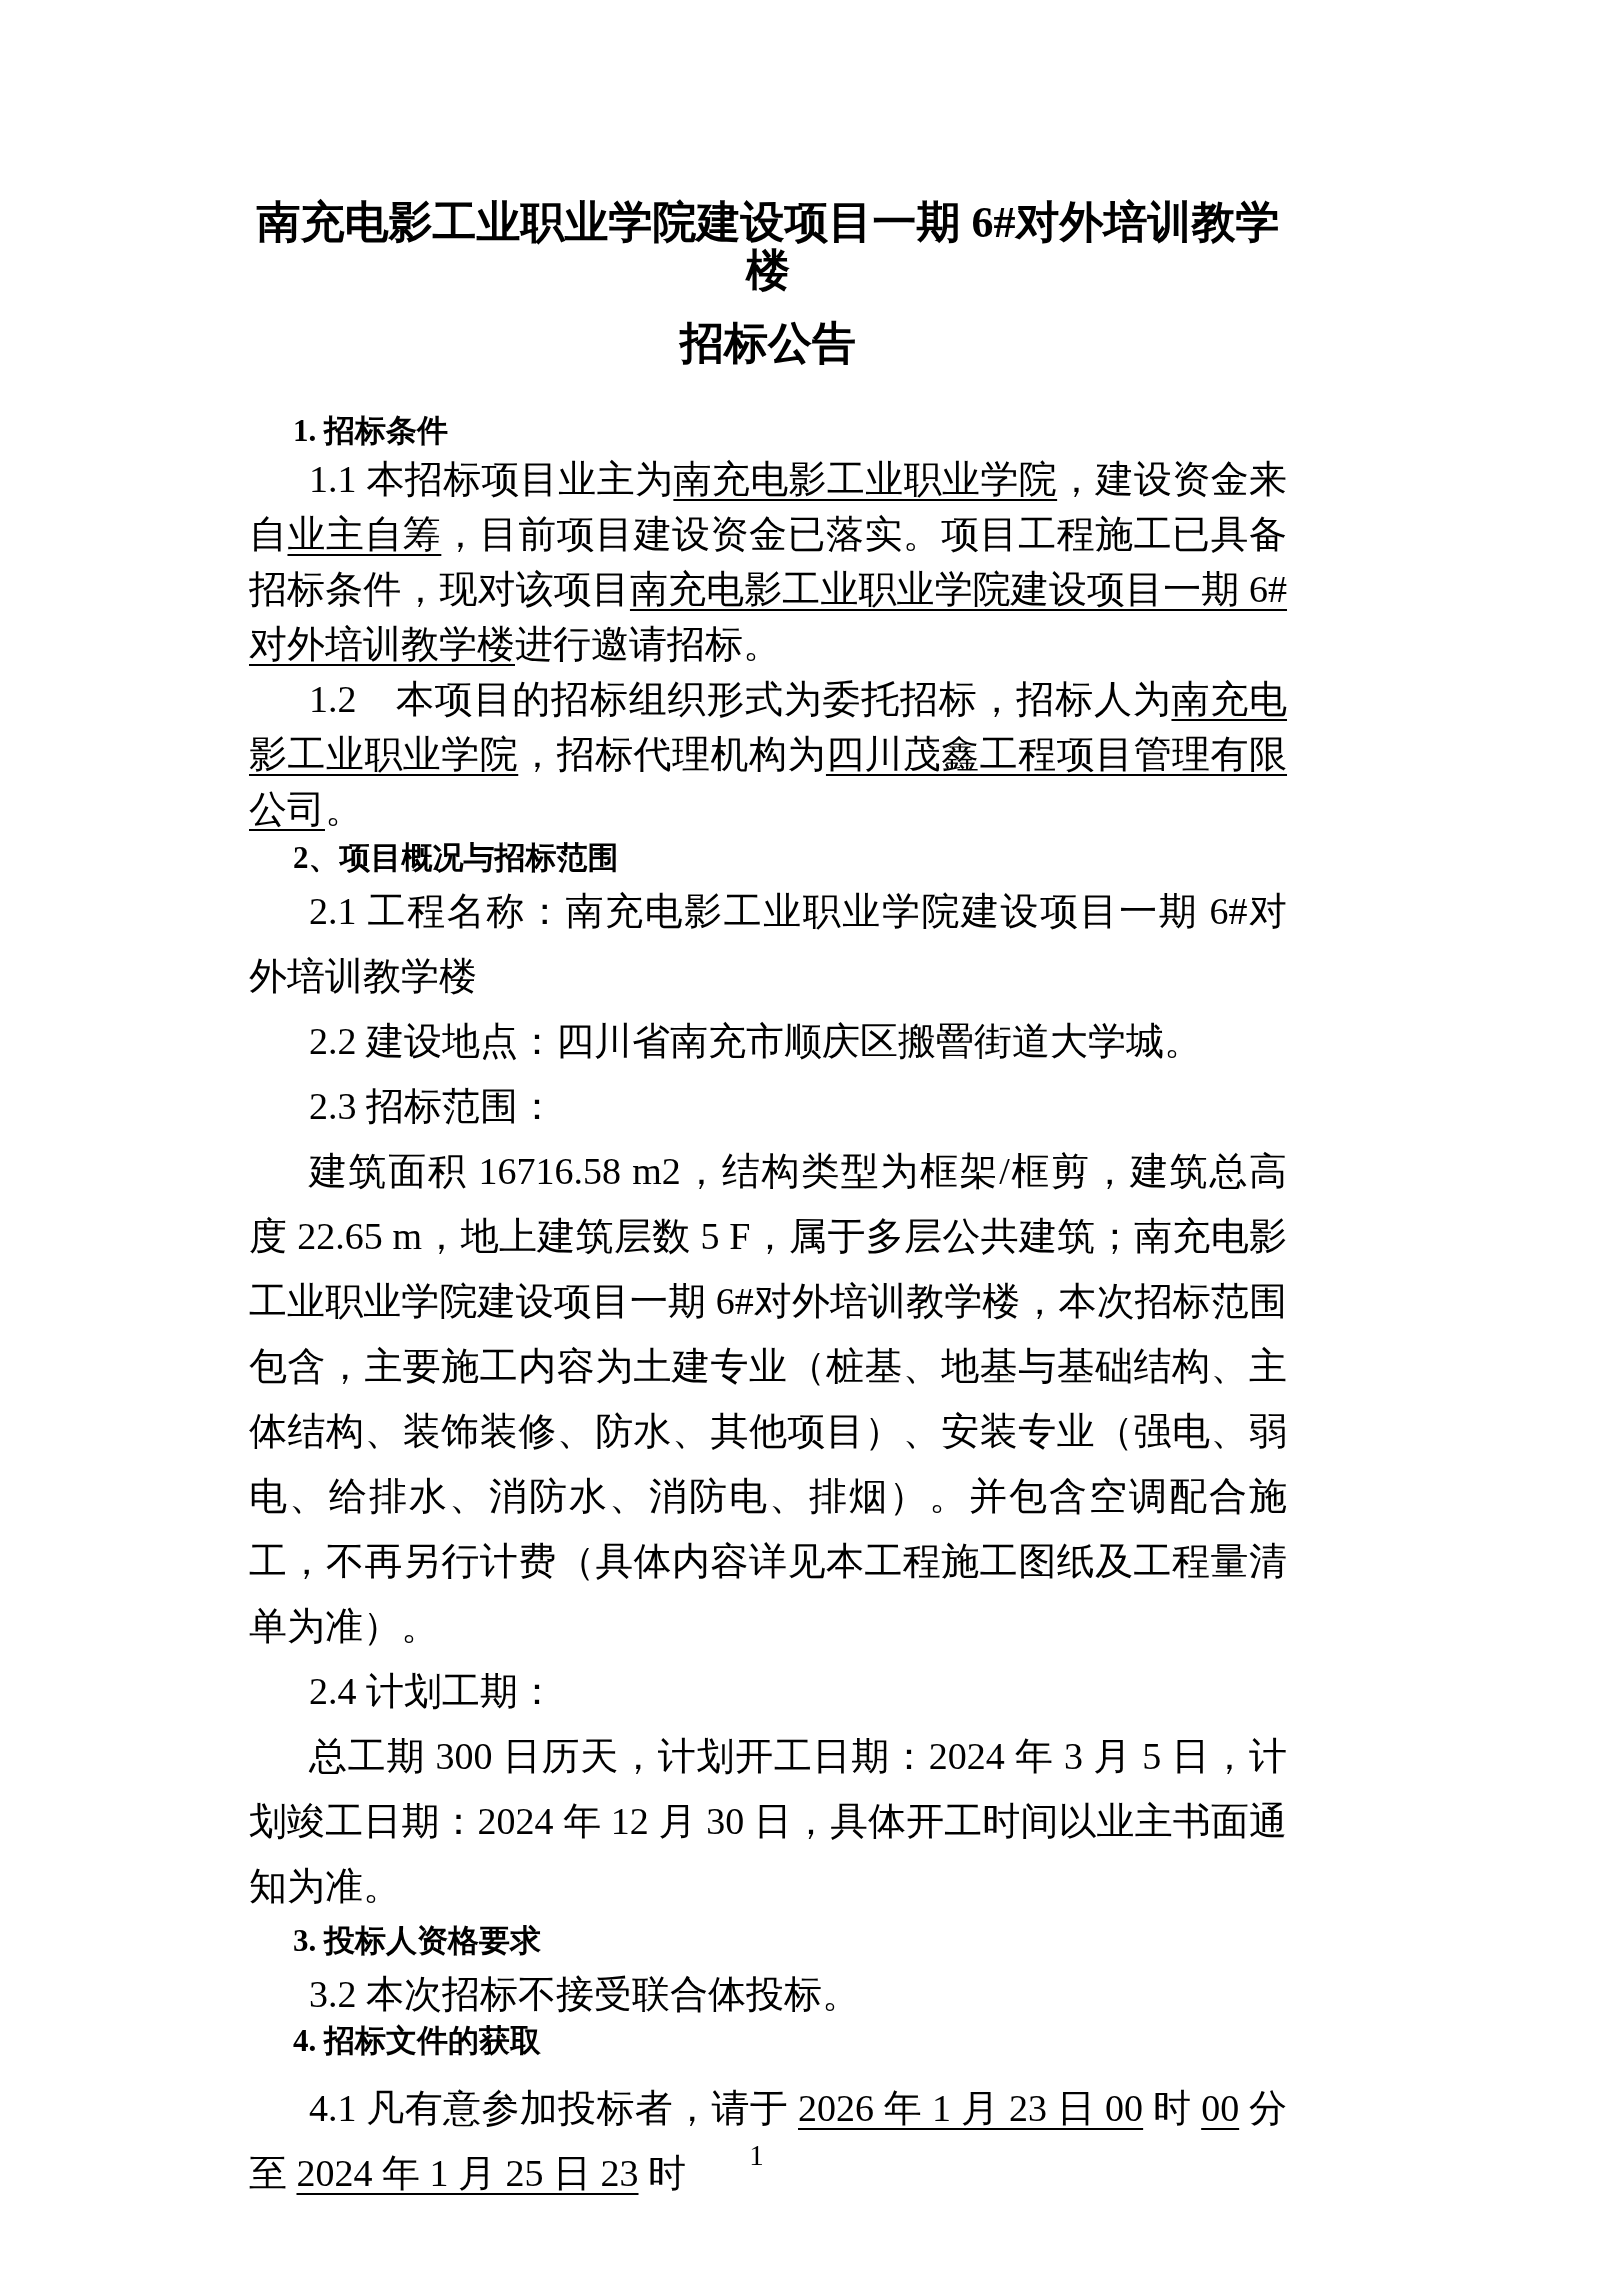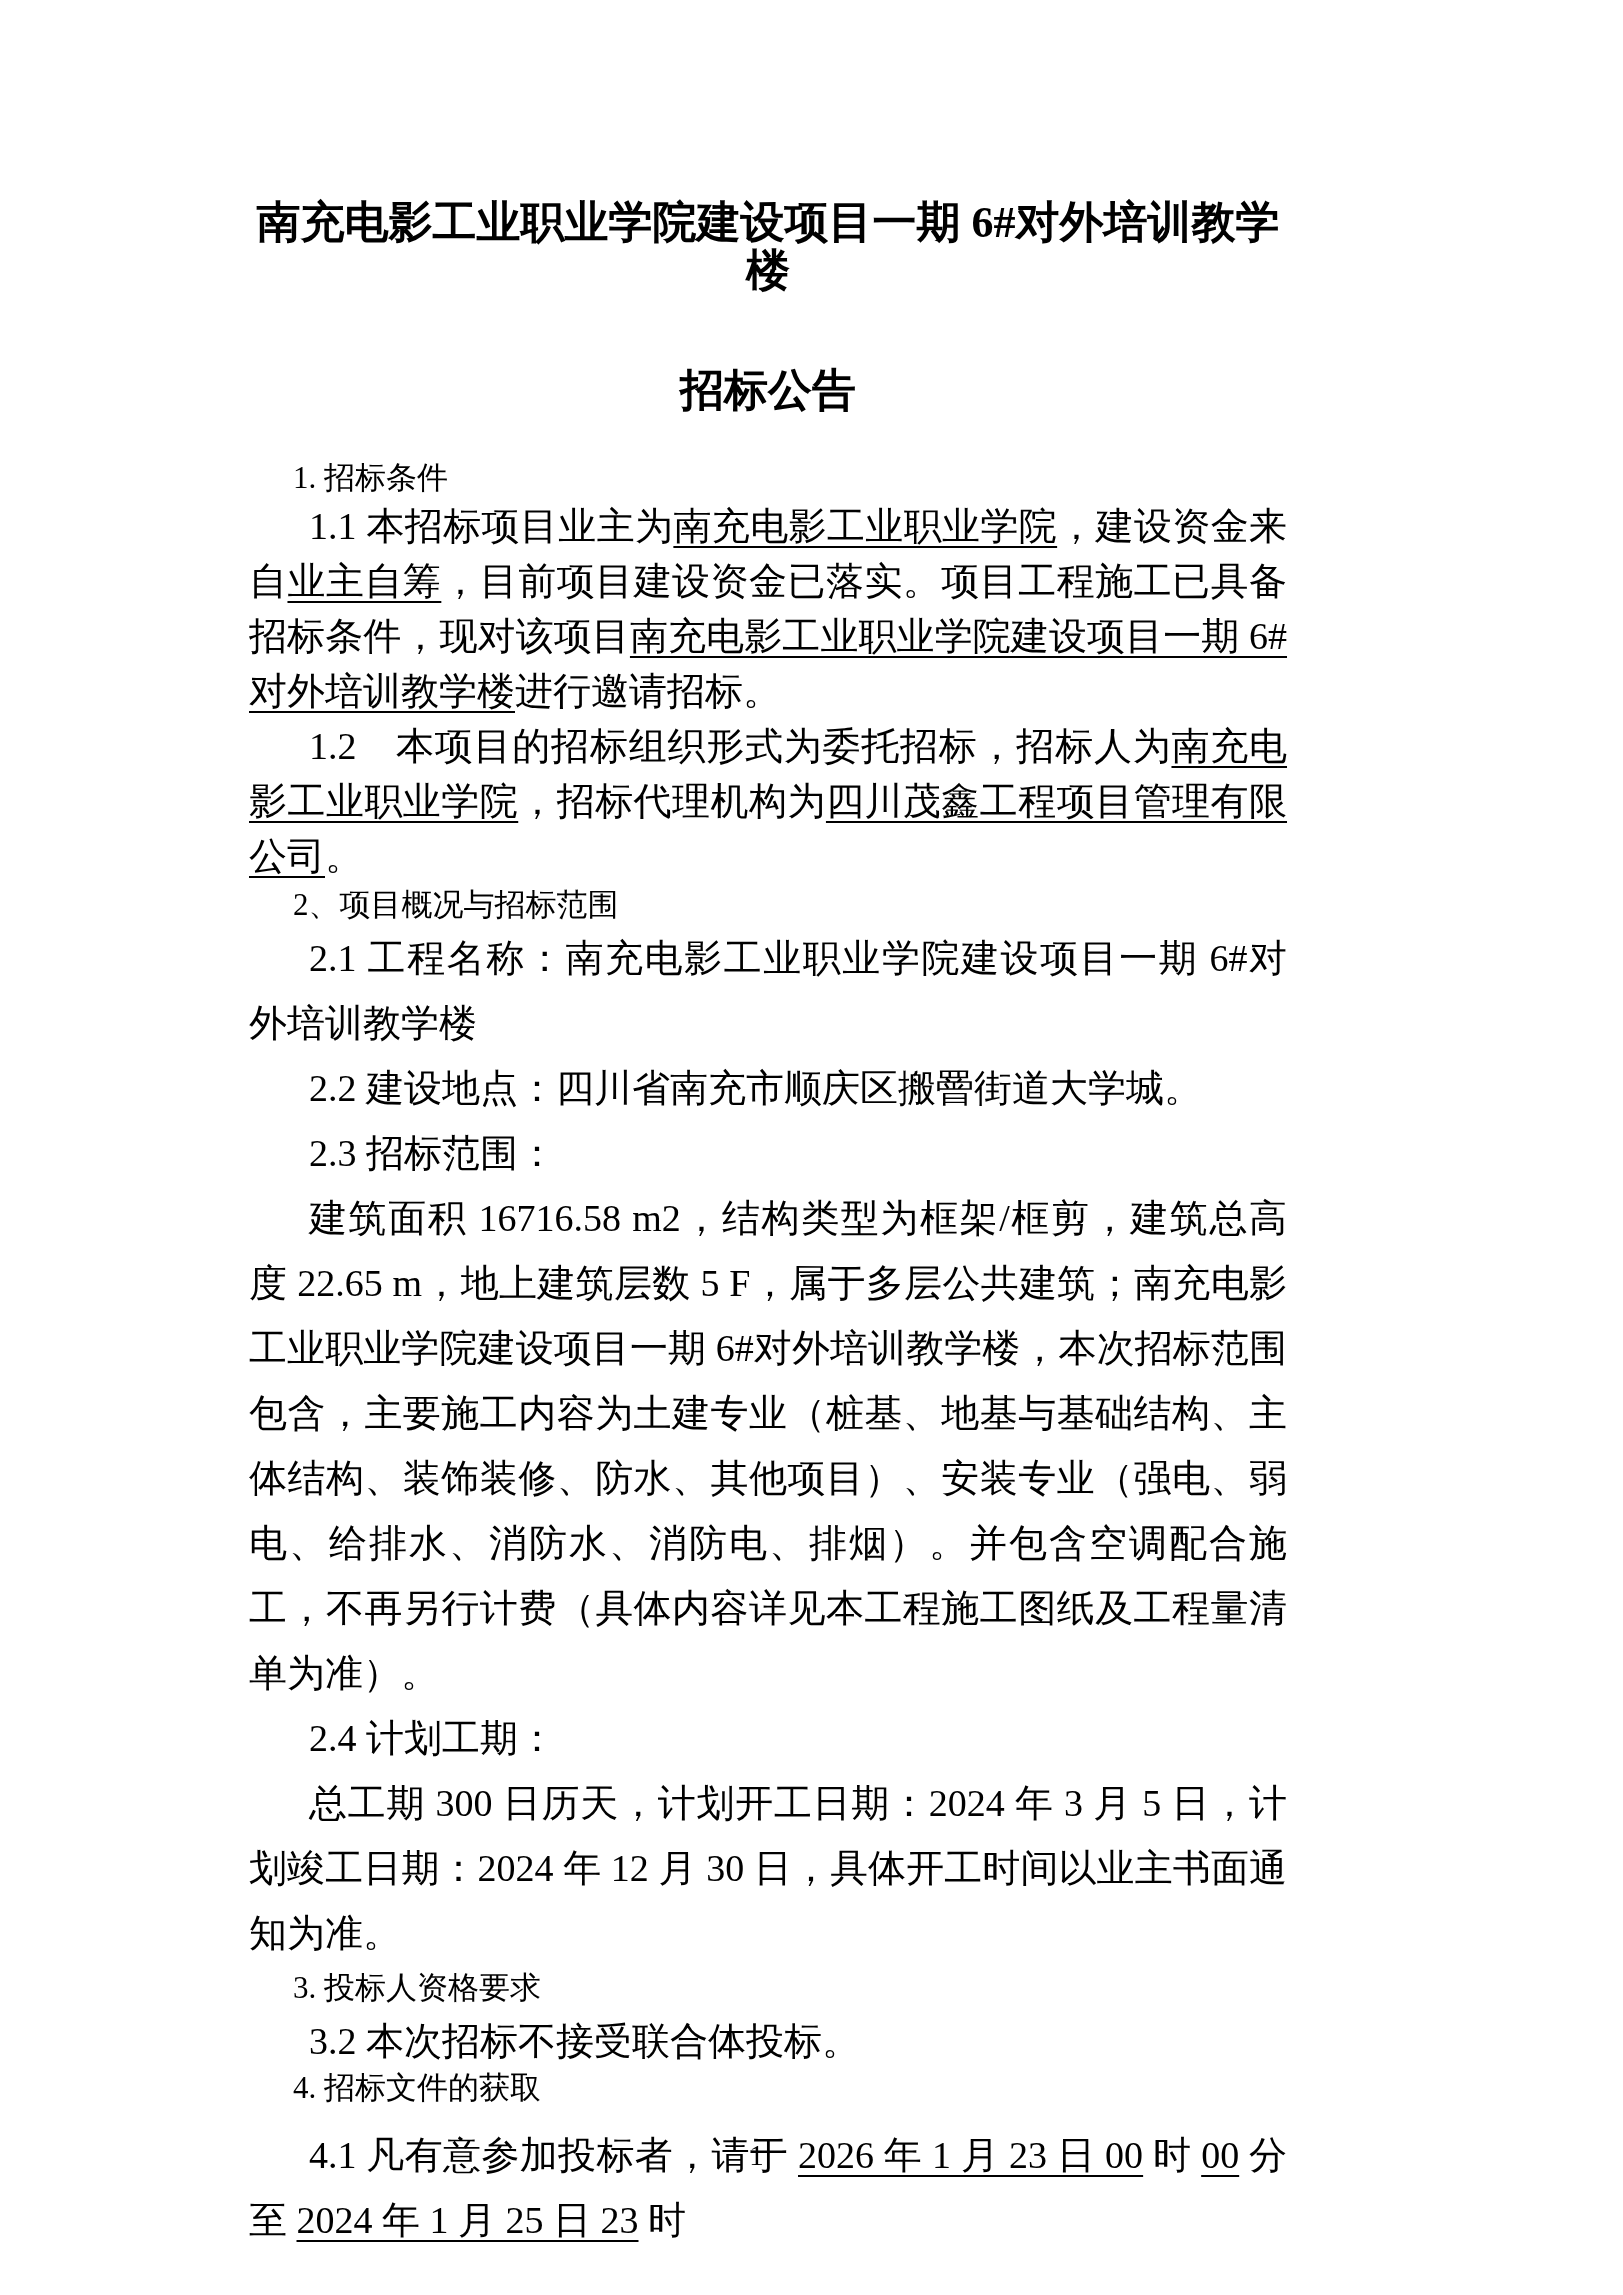--- a/index.html
+++ b/index.html
@@ -22,24 +22,24 @@
   }
   .content {
     padding: 199px 226px 0 249px;
   }
   .title {
     font-size: 44px;
     font-weight: 700;
     text-align: center;
     line-height: 48px;
   }
-  .t2 { margin-top: 72px; }
+  .t2 { margin-top: 25px; }
   .h {
     font-size: 31px;
-    font-weight: 400;
+    font-weight: 700;
     line-height: 42px;
     text-indent: 44px;
   }
   .p {
     font-size: 38px;
     line-height: 55px;
     text-indent: 60px;
     text-align: justify;
   }
   .p95 { line-height: 65px; }

